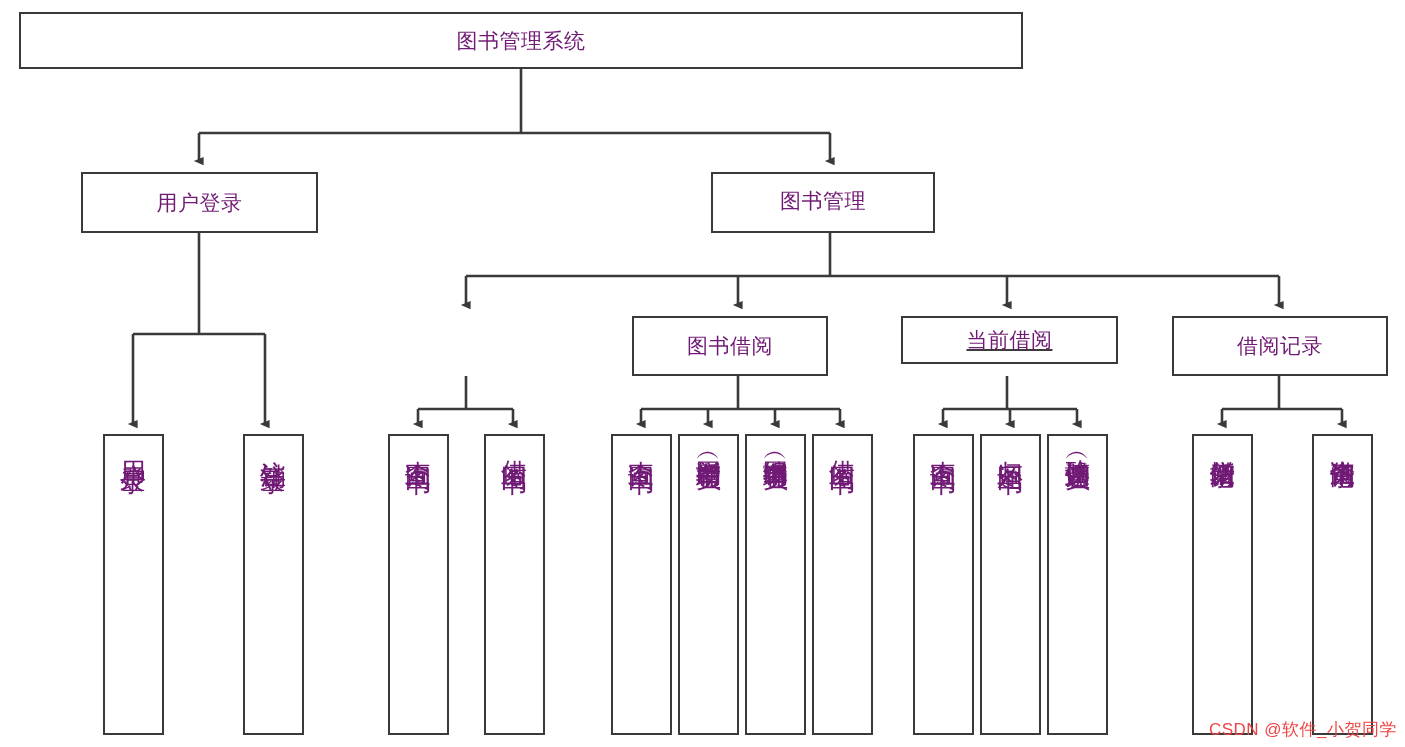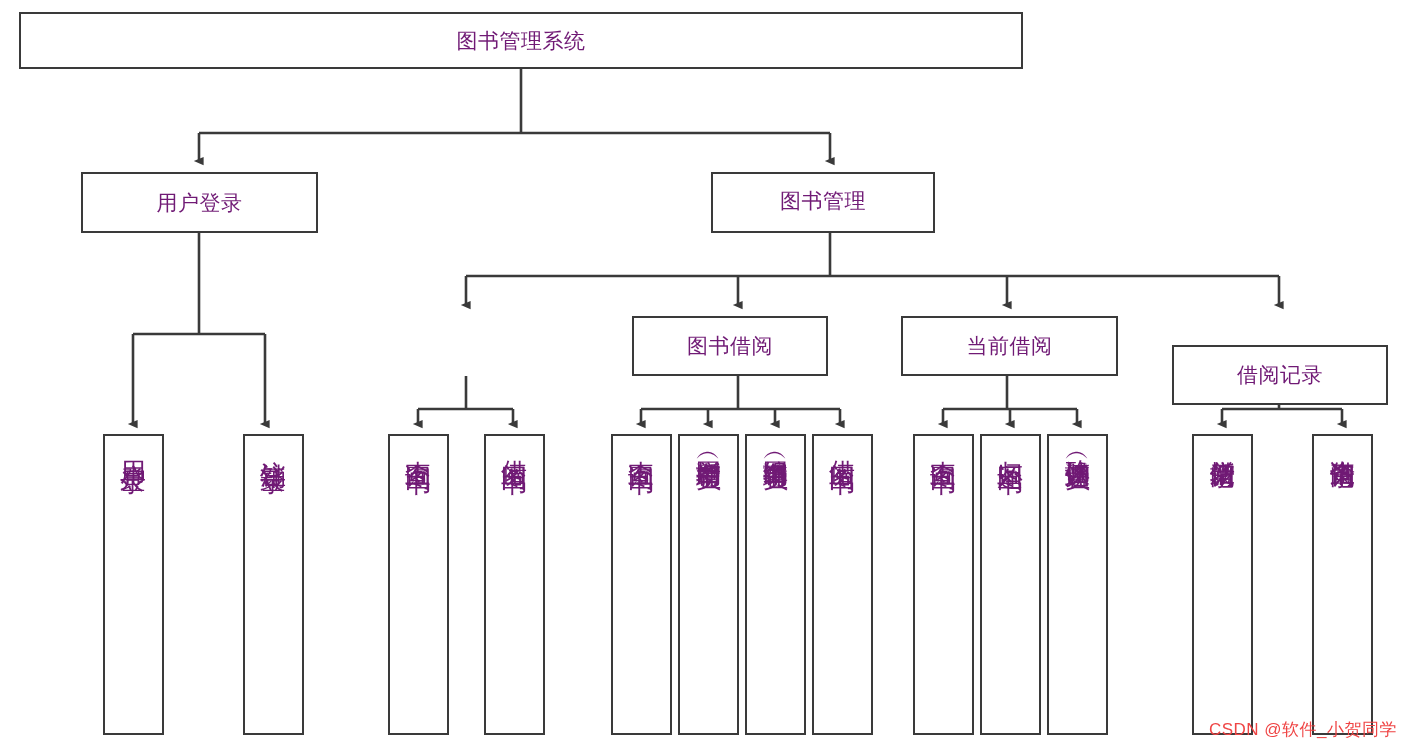--- a/index.html
+++ b/index.html
@@ -115,24 +115,24 @@
   <div class="node h" style="left:81px;top:172px;width:237px;height:61px;">
     <span class="lbl">用户登录</span>
   </div>
   <div class="node h" style="left:711px;top:172px;width:224px;height:61px;font-family:Liberation Mono, monospace;">
     <span class="lbl">图书管理</span>
   </div>
 
   <div class="node h" style="left:632px;top:316px;width:196px;height:60px;">
     <span class="lbl">图书借阅</span>
   </div>
-  <div class="node h" style="left:901px;top:316px;width:217px;height:60px;">
+  <div class="node h" style="left:901px;top:316px;width:217px;height:48px;text-decoration:underline;">
     <span class="lbl">当前借阅</span>
   </div>
-  <div class="node h" style="left:1172px;top:316px;width:216px;height:60px;margin-top:29px;">
+  <div class="node h" style="left:1172px;top:316px;width:216px;height:60px;">
     <span class="lbl">借阅记录</span>
   </div>
 
   <div class="node v" style="left:103px;top:434px;width:61px;height:301px;">
     <span class="lbl">用户登录</span>
   </div>
   <div class="node v" style="left:243px;top:434px;width:61px;height:301px;">
     <span class="lbl">注销登录</span>
   </div>
 

